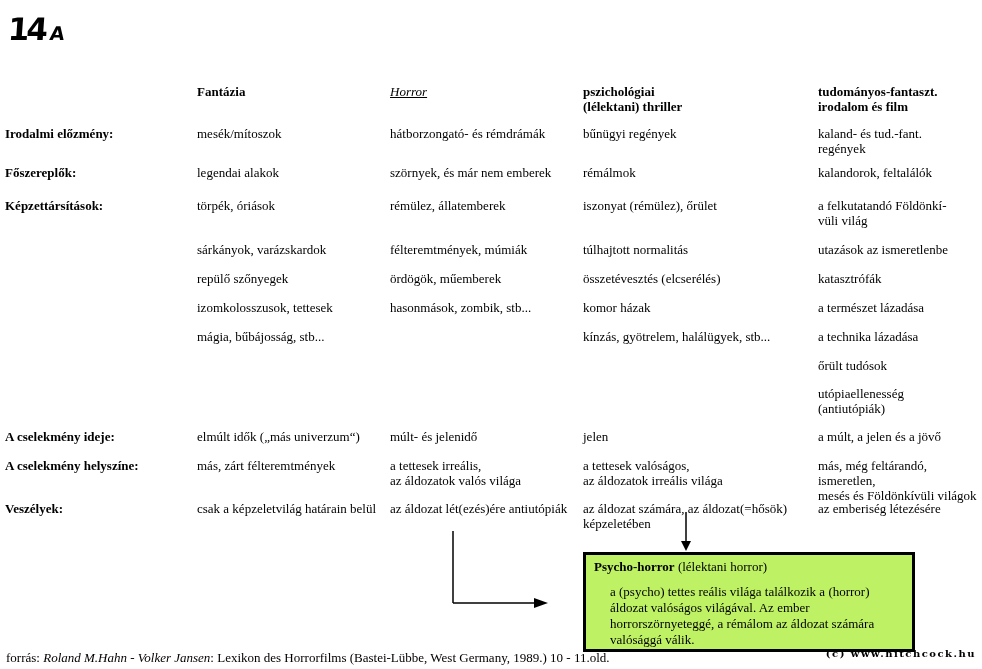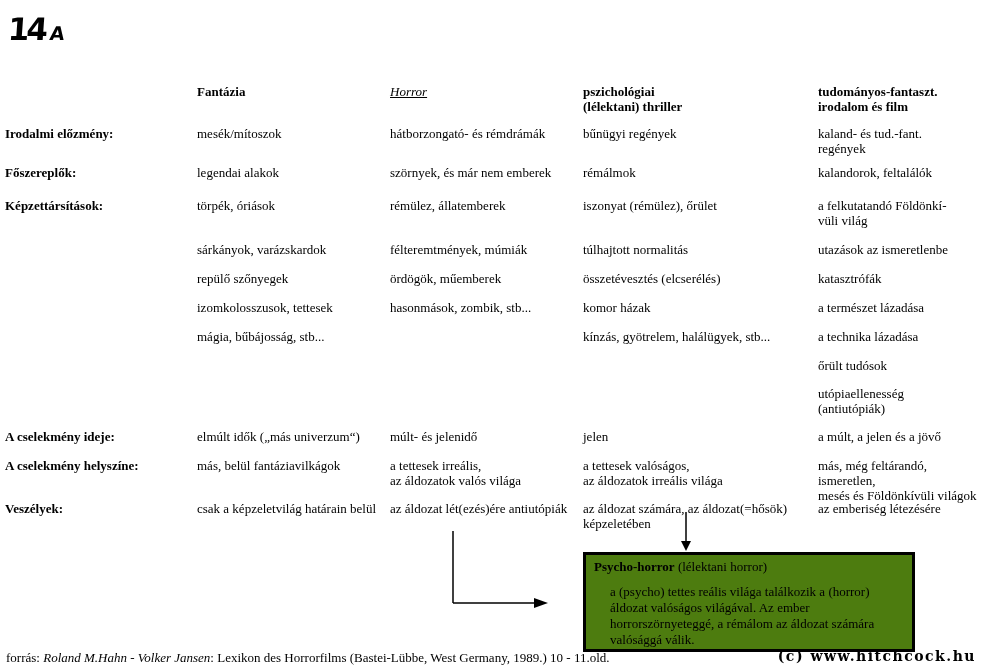--- a/index.html
+++ b/index.html
@@ -20,28 +20,28 @@
   .c-0{left:197px;width:188px;}
   .c-1{left:390px;width:190px;}
   .c-2{left:583px;width:230px;}
   .c-3{left:818px;width:160px;}
   .hdr{font-weight:bold;}
   .hdr.italic{font-weight:normal;font-style:italic;text-decoration:underline;}
   
   .arrow{position:absolute;}
   
   .psycho-box{position:absolute;left:583px;top:552px;width:310px;height:86px;
-              border:3px solid #000;padding:4px 8px;background:#4d7c0f;}
+              border:3px solid #000;padding:4px 8px;background:#bef264;}
   .box-title{margin:0;font-size:13px;line-height:16px;}
   .box-title b{font-weight:bold;}
   .box-body{margin:9px 0 0 16px;font-size:13px;line-height:16px;}
   
   .source{position:absolute;left:6px;top:650px;font-size:13px;}
   .src-authors{font-style:italic;}
-  .copyright{position:absolute;right:6px;top:648px;font-size:14px;font-weight:bold;
+  .copyright{position:absolute;right:6px;top:648px;font-size:10px;font-weight:bold;
              letter-spacing:1.5px;font-family:"DejaVu Serif",serif;}
 </style>
 </head>
 <body>
 
 <div class="page">
 
   <div class="hdr-bar">
     <span class="logo">14</span>
     <span class="logo-suffix">A</span>
@@ -134,21 +134,21 @@
   <div class="row" style="top:429px">
     <div class="cell c-label">A cselekmény ideje:</div>
     <div class="cell c-0">elmúlt idők („más univerzum“)</div>
     <div class="cell c-1">múlt- és jelenidő</div>
     <div class="cell c-2">jelen</div>
     <div class="cell c-3">a múlt, a jelen és a jövő</div>
   </div>
 
   <div class="row" style="top:458px">
     <div class="cell c-label">A cselekmény helyszíne:</div>
-    <div class="cell c-0">más, belül fantáziavilkágok</div>
+    <div class="cell c-0">más, zárt félteremtmények</div>
     <div class="cell c-1">a tettesek irreális,
 az áldozatok valós világa</div>
     <div class="cell c-2">a tettesek valóságos,
 az áldozatok irreális világa</div>
     <div class="cell c-3">más, még feltárandó, ismeretlen,
 mesés és Földönkívüli világok</div>
   </div>
 
   <div class="row" style="top:501px">
     <div class="cell c-label">Veszélyek:</div>

